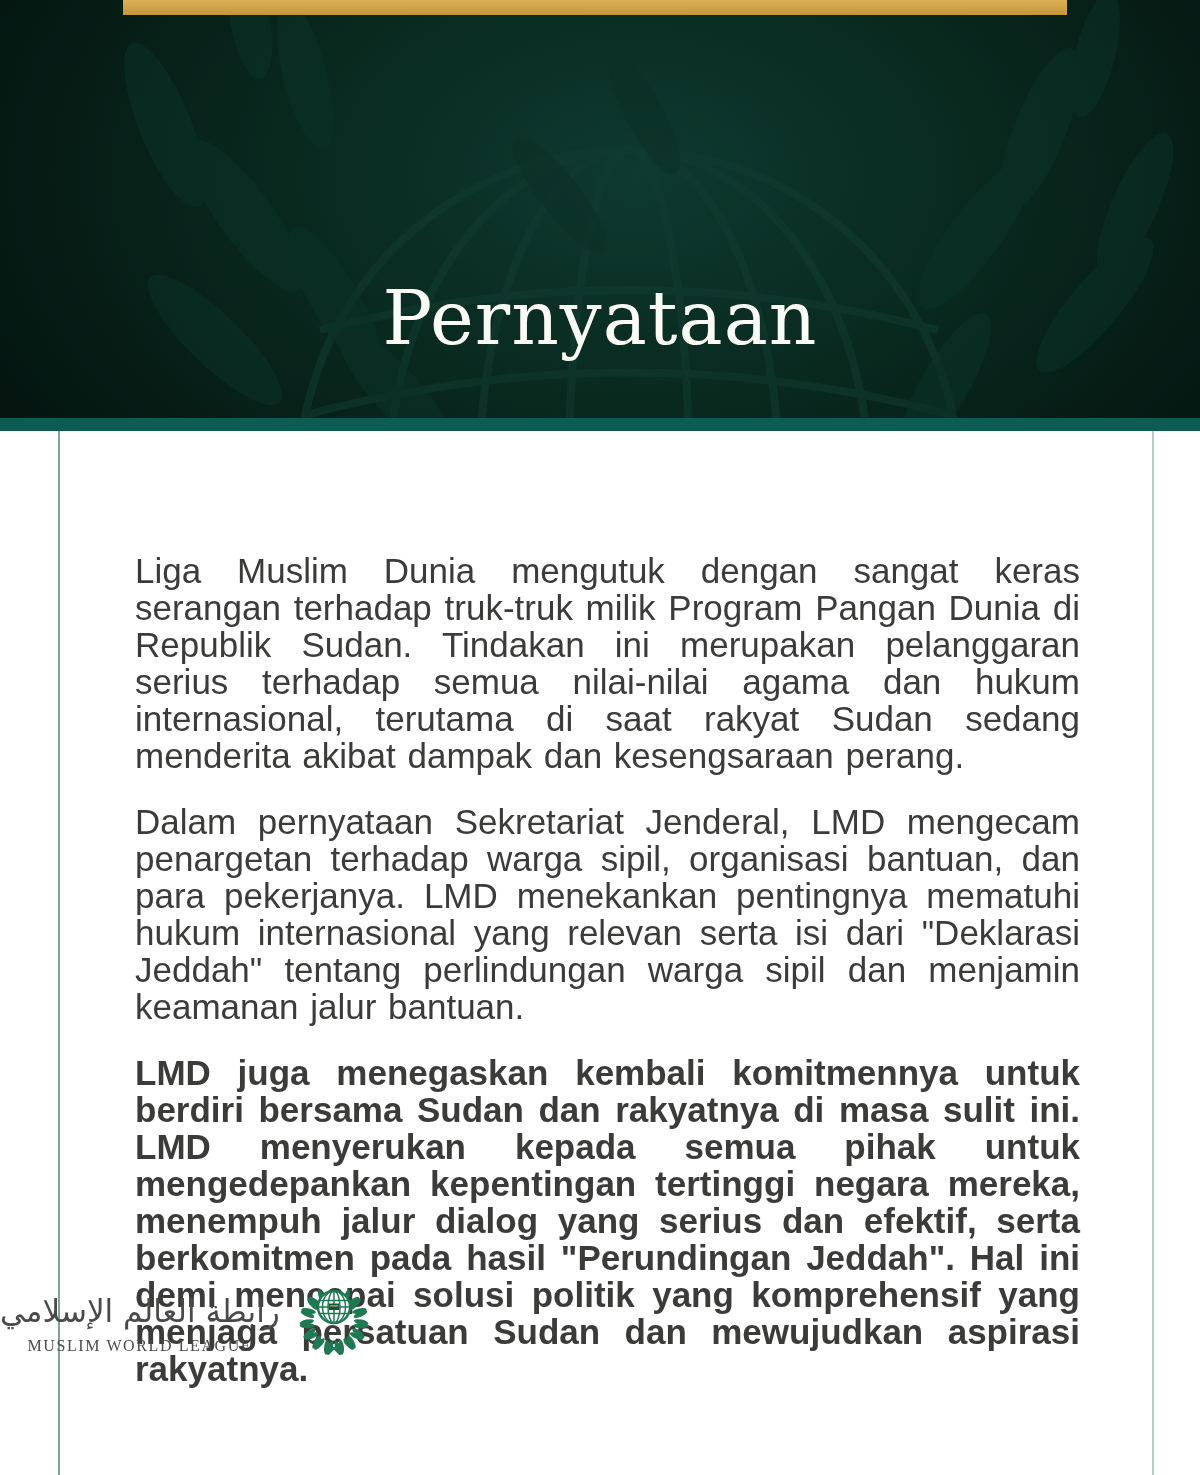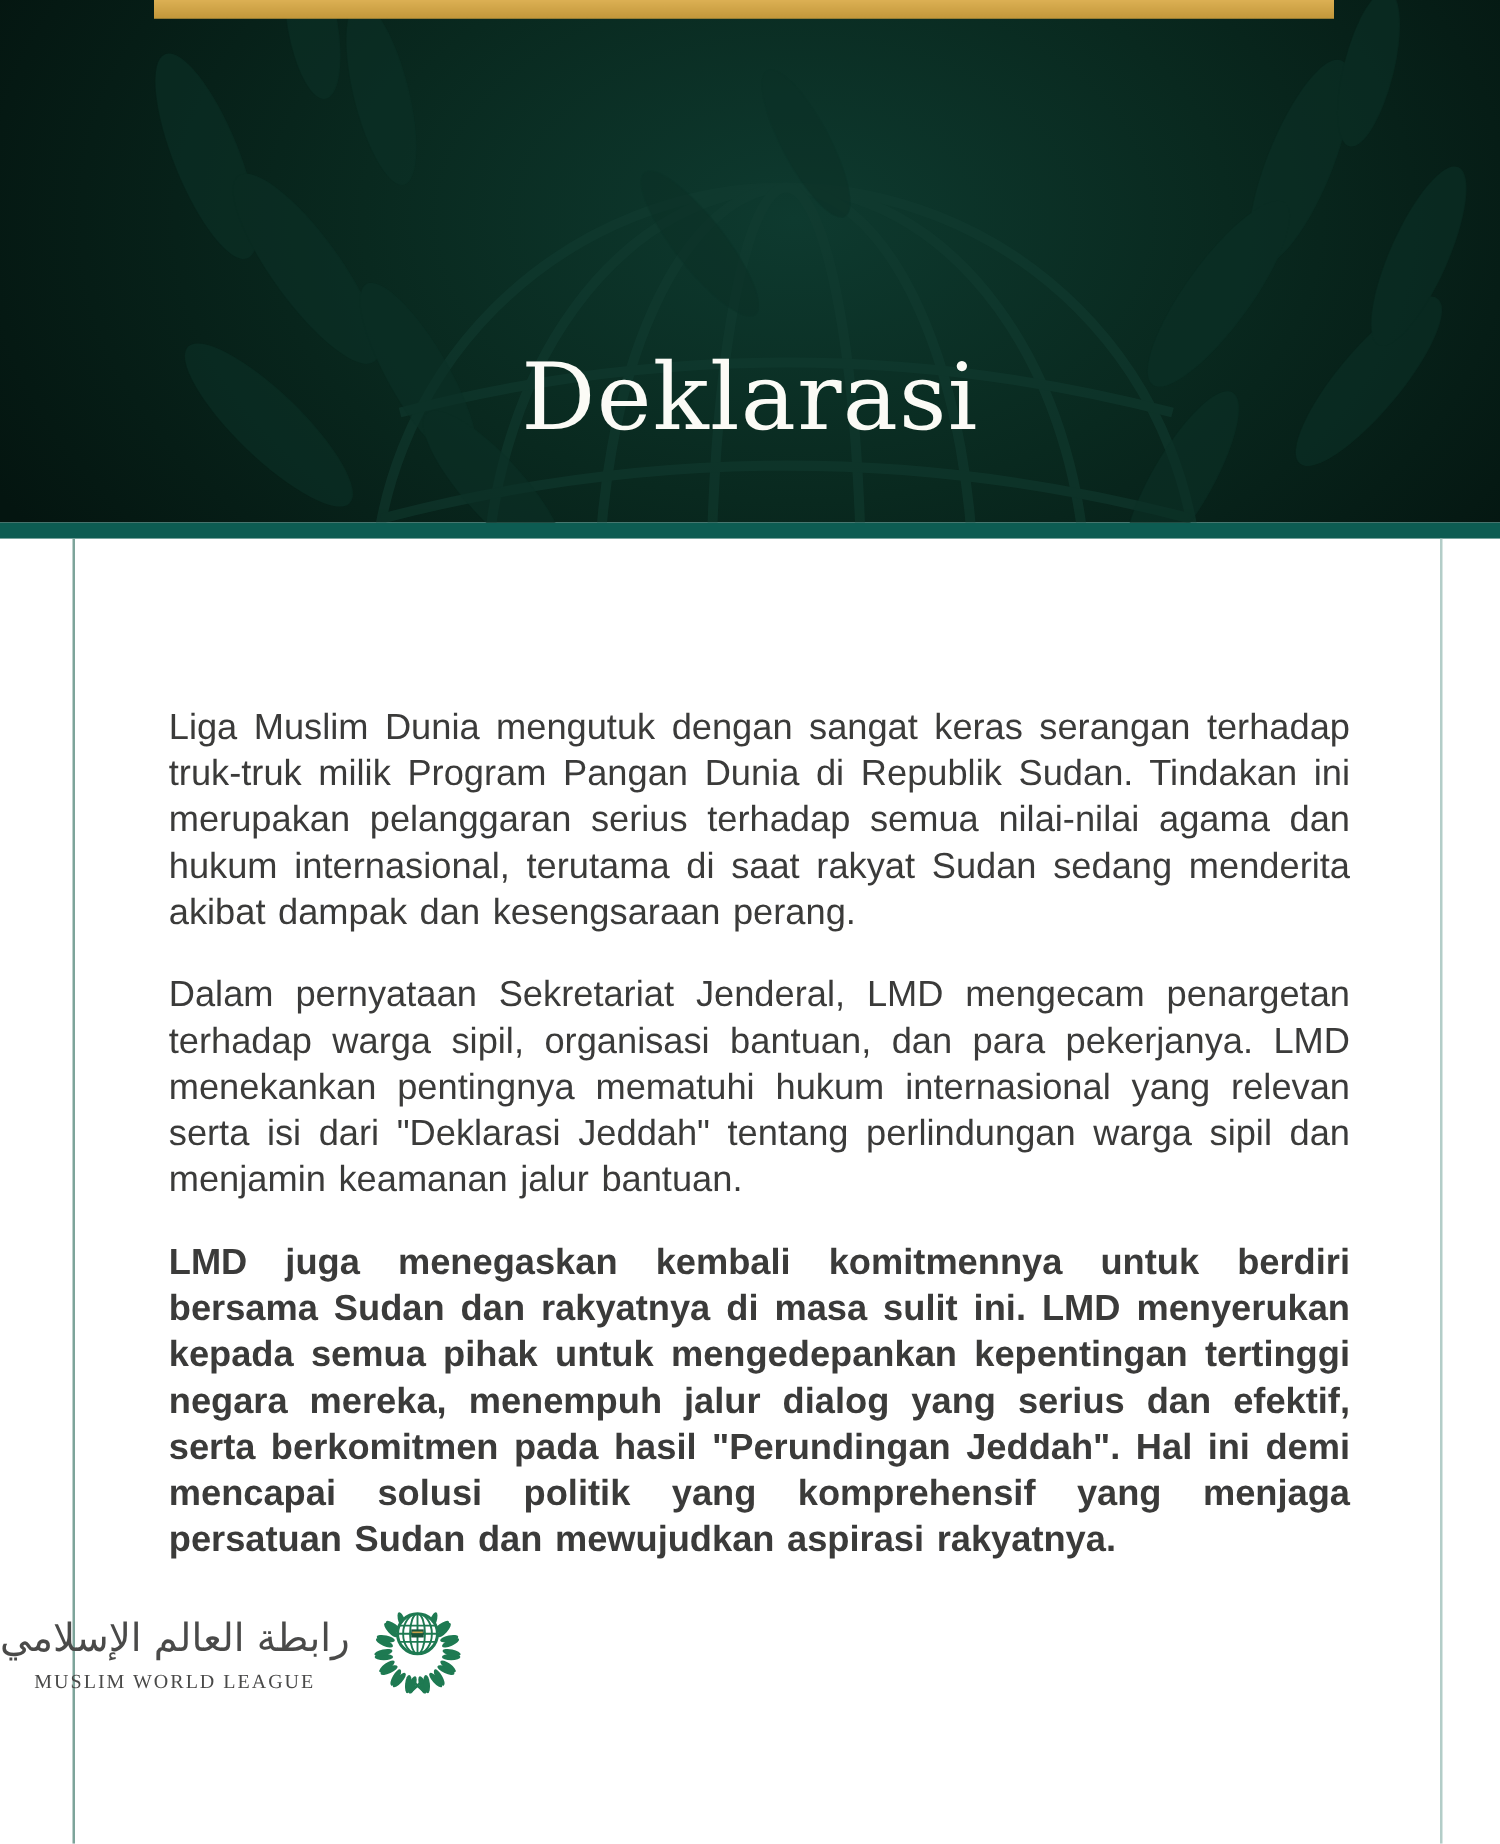--- a/index.html
+++ b/index.html
@@ -20,22 +20,22 @@
   
   .teal-strip{position:absolute;left:0;top:418px;width:1200px;height:13px;background:#0d5c52;}
 
   
   .body-area{position:absolute;left:0;top:431px;width:1200px;height:1044px;background:#ffffff;}
   .rule{position:absolute;top:0;bottom:0;width:2px;}
   .rule-left{left:58px;background:#7da49a;}
   .rule-right{left:1152px;background:#b3cdc8;}
 
   .text-block{position:absolute;left:135px;top:121px;width:945px;
-              color:#3b3b3a;font-size:29px;line-height:37px;text-align:justify;
-              word-spacing:2px;margin-top:12px;}
+              color:#3b3b3a;font-size:35px;line-height:37px;text-align:justify;
+              word-spacing:2px;}
   .text-block p{margin:0 0 29px 0;}
   .text-block p:last-child{margin-bottom:0;font-weight:bold;}
 
   
   .logo-row{position:absolute;left:0;top:850px;width:1200px;display:flex;
             justify-content:flex-start;align-items:flex-end;gap:14px;}
   .logo-text{display:flex;flex-direction:column;align-items:center;}
   .logo-arabic{direction:rtl;color:#4a4a49;font-size:31px;line-height:40px;
                font-family:"DejaVu Sans",sans-serif;}
   .logo-latin{margin-top:6px;color:#4a4a49;font-family:"Liberation Serif","DejaVu Serif",serif;
@@ -71,21 +71,21 @@
         <ellipse cx="645" cy="115" rx="19" ry="66" transform="rotate(152 645 115)"></ellipse>
         <ellipse cx="1040" cy="130" rx="26" ry="88" transform="rotate(22 1040 130)"></ellipse>
         <ellipse cx="975" cy="235" rx="26" ry="90" transform="rotate(36 975 235)"></ellipse>
         <ellipse cx="1095" cy="305" rx="25" ry="86" transform="rotate(40 1095 305)"></ellipse>
         <ellipse cx="945" cy="385" rx="24" ry="82" transform="rotate(30 945 385)"></ellipse>
         <ellipse cx="1135" cy="205" rx="23" ry="78" transform="rotate(24 1135 205)"></ellipse>
         <ellipse cx="1095" cy="55" rx="20" ry="64" transform="rotate(14 1095 55)"></ellipse>
       </g>
     </svg>
     <div class="gold-bar"></div>
-    <h1 class="hero-title">Deklarasi</h1>
+    <h1 class="hero-title">Pernyataan</h1>
   </header>
 
   <div class="teal-strip"></div>
 
   <main class="body-area">
     <div class="rule rule-left"></div>
     <div class="rule rule-right"></div>
 
     <div class="text-block">
       <p>Liga Muslim Dunia mengutuk dengan sangat keras serangan terhadap truk-truk milik Program Pangan Dunia di Republik Sudan. Tindakan ini merupakan pelanggaran serius terhadap semua nilai-nilai agama dan hukum internasional, terutama di saat rakyat Sudan sedang menderita akibat dampak dan kesengsaraan perang.</p>

